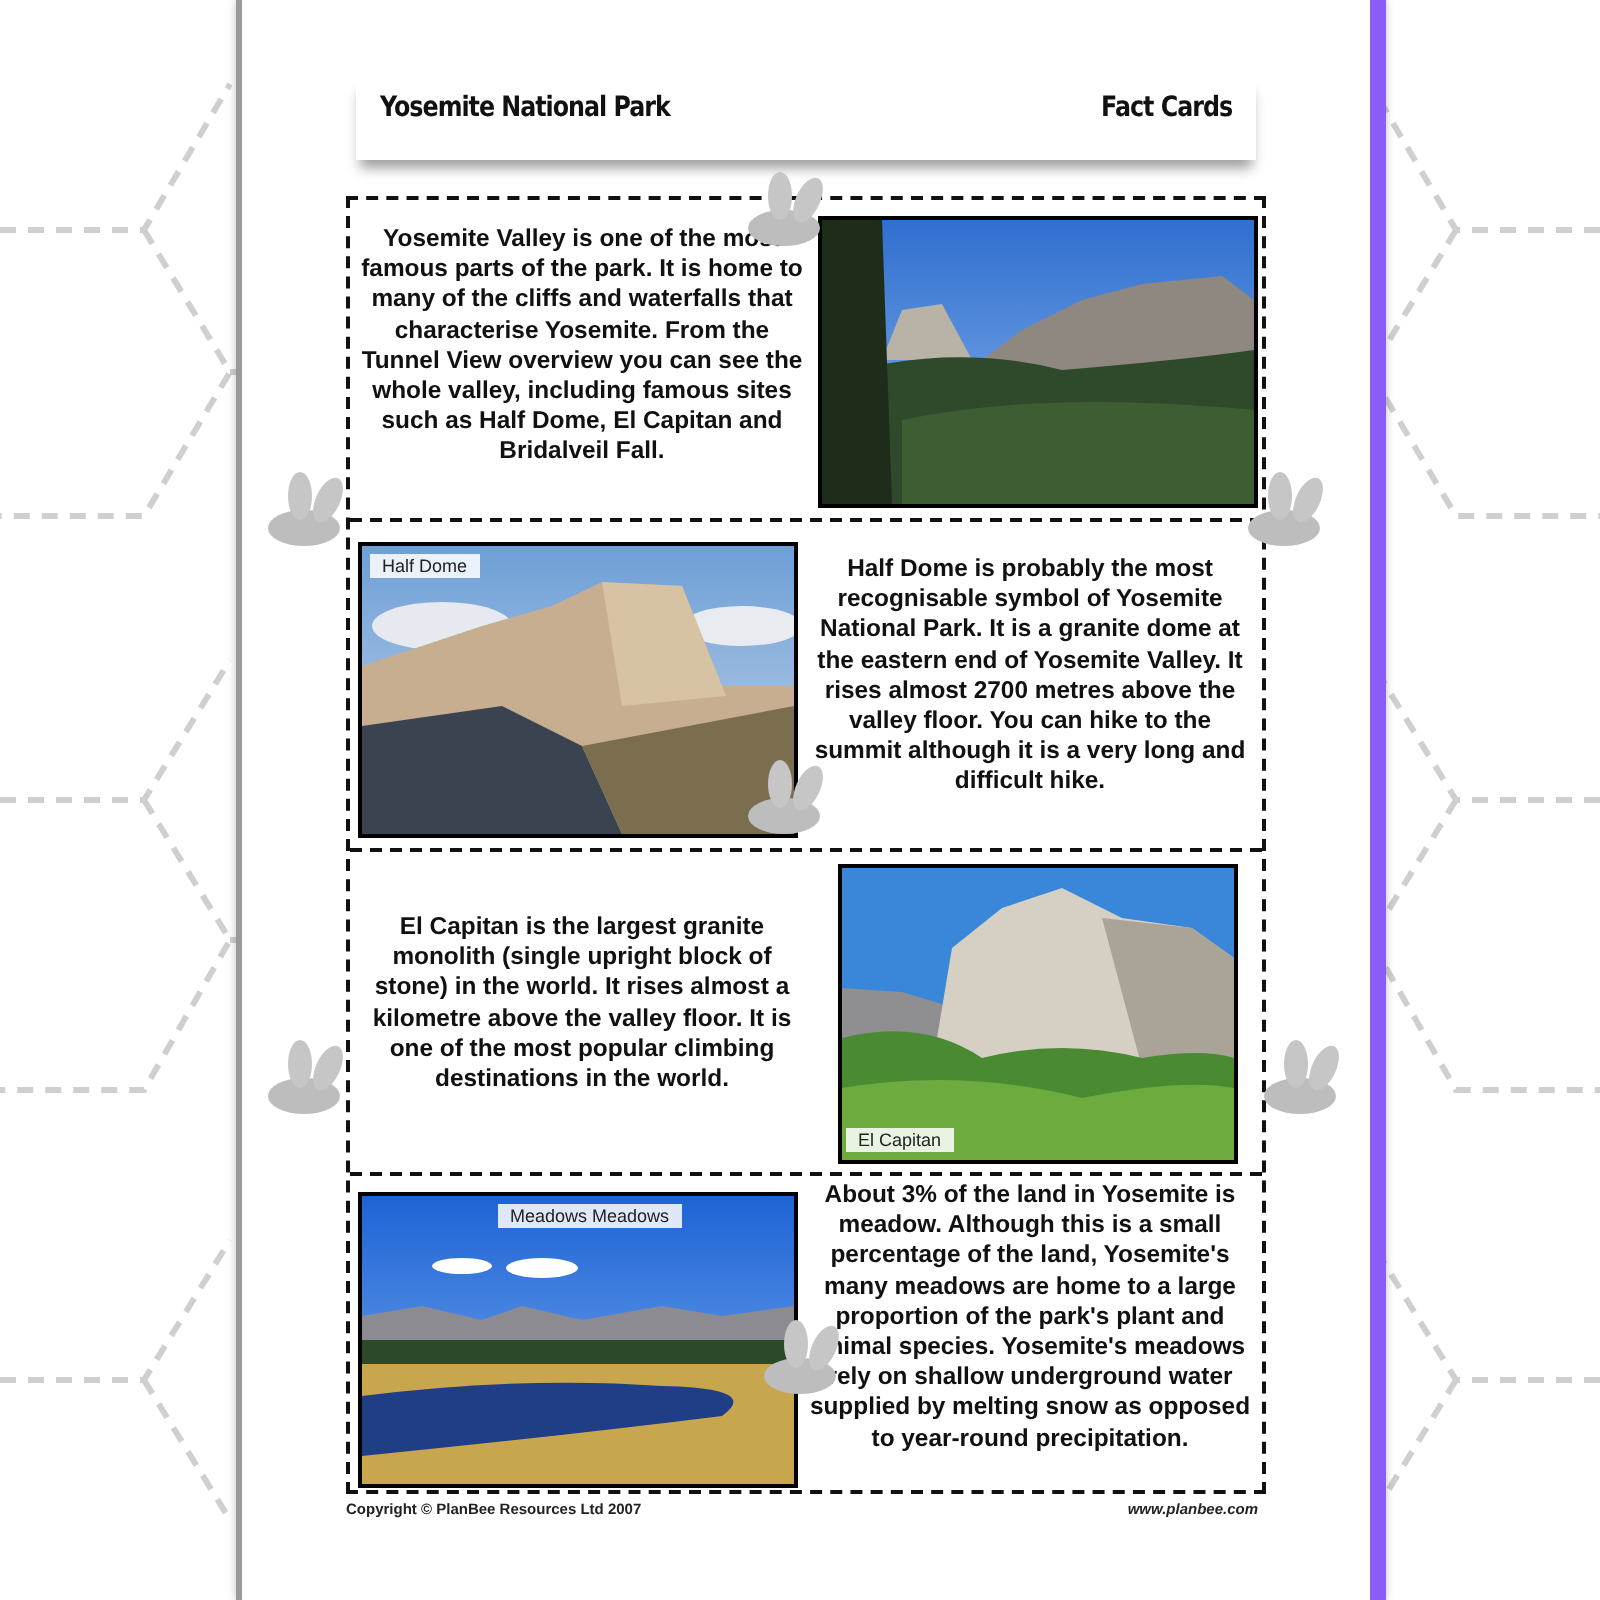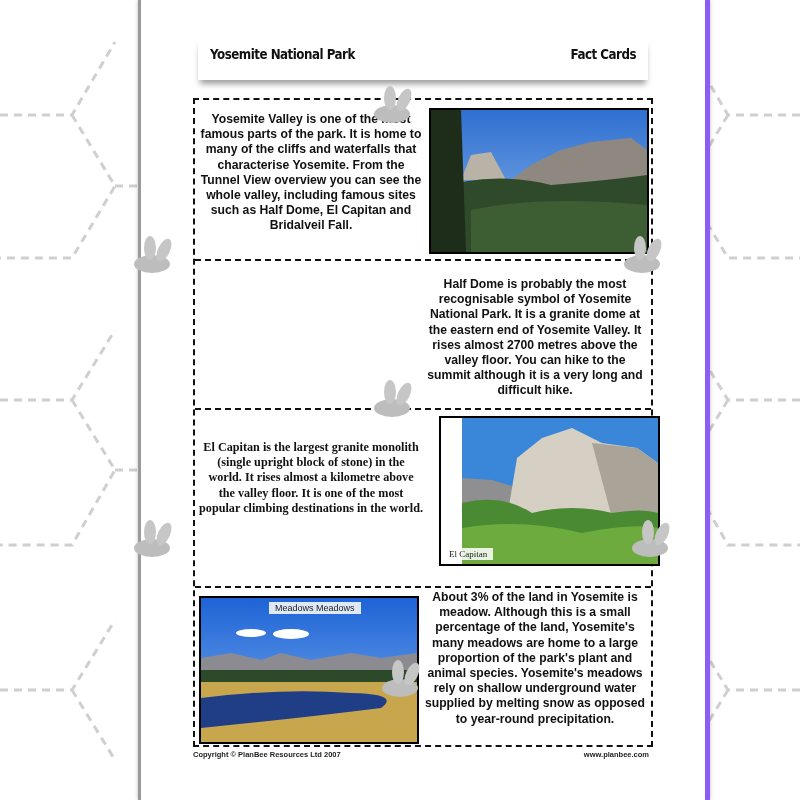--- a/index.html
+++ b/index.html
@@ -1,30 +1,30 @@
 <!DOCTYPE html>
 <html><head>
   <meta charset="utf-8">
   <style>
     html, body { margin:0; padding:0; }
     body { width:800px; height:800px; position:relative; overflow:hidden; background:#ffffff; font-family:"Liberation Sans", sans-serif; }
     .hexbg { position:absolute; left:0; top:0; width:800px; height:800px; }
-    .page { position:absolute; left:118px; top:0; width:564px; height:800px; background:#fff; border-left:3px solid #9a9a9a; border-right:5px solid #8b5cf6; box-shadow: 0 0 4px rgba(0,0,0,0.25); margin-left: 20px; }
+    .page { position:absolute; left:118px; top:0; width:564px; height:800px; background:#fff; border-left:3px solid #9a9a9a; border-right:8px solid #8b5cf6; box-shadow: 0 0 4px rgba(0,0,0,0.25); }
     .page-inner { position:absolute; left:0; top:0; width:564px; height:800px; }
     .header { position:absolute; left:57px; top:38px; width:450px; height:42px; background:#fff; box-shadow:0 6px 6px -2px #9e9e9e; }
     .header-title { position:absolute; left:12px; top:8px; font-family:"DejaVu Sans", sans-serif; font-weight:bold; font-size:14px; color:#111; letter-spacing:-0.6px; transform:scaleX(0.85); transform-origin:left; }
     .header-right { position:absolute; right:12px; top:8px; font-family:"DejaVu Sans", sans-serif; font-weight:bold; font-size:14px; color:#111; letter-spacing:-0.6px; transform:scaleX(0.85); transform-origin:right; }
     .cards { position:absolute; left:52px; top:98px; width:456px; height:645px; border:2px dashed #111; }
     .card { position:absolute; left:0; width:456px; }
     .card + .card { border-top:2px dashed #111; }
     .txt { position:absolute; text-align:center; font-weight:bold; font-size:12.2px; line-height:15.2px; color:#111; }
     .photo { position:absolute; border:2px solid #000; overflow:hidden; }
     .caption { position:absolute; background:rgba(255,255,255,0.85); font-size:9px; color:#222; padding:1px 6px; }
     .footer-left { position:absolute; left:52px; top:750px; font-size:7.5px; font-weight:bold; color:#222; }
-    .footer-right { position:absolute; right:56px; top:750px; font-size:7.5px; font-weight:bold; color:#222; }
+    .footer-right { position:absolute; right:56px; top:750px; font-size:7.5px; font-weight:bold; color:#222;font-style:italic; }
     .bee { position:absolute; width:56px; height:42px; }
   </style>
 </head>
 <body>
 
 <svg class="hexbg" viewBox="0 0 800 800">
   <g stroke="#cfcfcf" stroke-width="3" stroke-dasharray="8 6" fill="none">
     <path d="M0 115 L72 115 L115 42 M72 115 L115 186 L72 258 L0 258 M115 186 L186 186"></path>
     <path d="M0 400 L72 400 L115 330 M72 400 L115 470 L72 545 L0 545 M115 470 L186 470"></path>
     <path d="M0 690 L72 690 L115 620 M72 690 L115 760"></path>
@@ -59,26 +59,44 @@
             <path d="M30 70 L40 45 L60 42 L75 70 Z" fill="#b9b2a6"></path>
             <path d="M80 70 L100 55 L130 40 L160 32 L200 28 L216 40 L216 80 L80 80 Z" fill="#8e8880"></path>
             <path d="M0 80 Q60 60 120 75 Q180 70 216 65 L216 142 L0 142 Z" fill="#2e4a2a"></path>
             <path d="M0 0 L30 0 L35 142 L0 142 Z" fill="#1e2d1a"></path>
             <path d="M40 100 Q110 85 216 95 L216 142 L40 142 Z" fill="#3d5e33"></path>
           </svg>
         </div>
       </div>
 
       <div class="card" style="top:159px;height:163px;">
+        <div class="photo" style="left:4px;top:10px;width:216px;height:144px;">
+          <svg width="216" height="144" viewBox="0 0 216 144">
+            <defs>
+                <linearGradient id="sky2" x1="0" y1="0" x2="0" y2="1">
+                  <stop offset="0" stop-color="#6d9fd8"></stop>
+                  <stop offset="1" stop-color="#c7d6e6"></stop>
+                </linearGradient>
+              </defs>
+            <rect width="216" height="144" fill="url(#sky2)"></rect>
+            <ellipse cx="40" cy="40" rx="35" ry="12" fill="#e6e9ef"></ellipse>
+            <ellipse cx="190" cy="40" rx="30" ry="10" fill="#e8ebf0"></ellipse>
+            <path d="M0 60 L60 40 L95 30 L120 18 L160 20 L180 70 L216 70 L216 144 L0 144 Z" fill="#c8ae90"></path>
+            <path d="M120 18 L160 20 L182 75 L130 80 Z" fill="#d8c2a4"></path>
+            <path d="M0 90 L70 80 L110 100 L130 144 L0 144 Z" fill="#3a4350"></path>
+            <path d="M110 100 L216 80 L216 144 L130 144 Z" fill="#7b6e4f"></path>
+          </svg>
+          <div class="caption" style="left:4px;top:4px;">Half Dome</div>
+        </div>
         <div class="txt" style="left:228px;top:16px;width:224px;">Half Dome is probably the most recognisable symbol of Yosemite National Park. It is a granite dome at the eastern end of Yosemite Valley. It rises almost 2700 metres above the valley floor. You can hike to the summit although it is a very long and difficult hike.</div>
       </div>
 
-      <div class="card" style="top:308px;height:160px;font-family:Liberation Serif, serif;">
+      <div class="card" style="top:324px;height:160px;">
         <div class="txt" style="left:4px;top:30px;width:224px;">El Capitan is the largest granite monolith (single upright block of stone) in the world. It rises almost a kilometre above the valley floor. It is one of the most popular climbing destinations in the world.</div>
-        <div class="photo" style="left:244px;top:6px;width:196px;height:146px;padding-left:21px;">
+        <div class="photo" style="left:244px;top:6px;width:196px;height:146px;">
           <svg width="196" height="146" viewBox="0 0 196 146">
             <rect width="196" height="146" fill="#3a86d8"></rect>
             <path d="M0 60 L30 62 L50 68 L50 100 L0 100 Z" fill="#8f8e90"></path>
             <path d="M45 100 L55 40 L80 20 L110 10 L140 25 L175 30 L196 45 L196 100 Z" fill="#d6d0c4"></path>
             <path d="M130 25 L175 30 L196 45 L196 100 L150 100 Z" fill="#a9a497"></path>
             <path d="M0 85 Q40 75 70 95 Q110 85 150 95 Q180 90 196 95 L196 146 L0 146 Z" fill="#4a8a33"></path>
             <path d="M0 110 Q60 100 120 115 Q170 105 196 110 L196 146 L0 146 Z" fill="#6dab3e"></path>
           </svg>
           <div class="caption" style="left:2px;bottom:4px;">El Capitan</div>
         </div>

